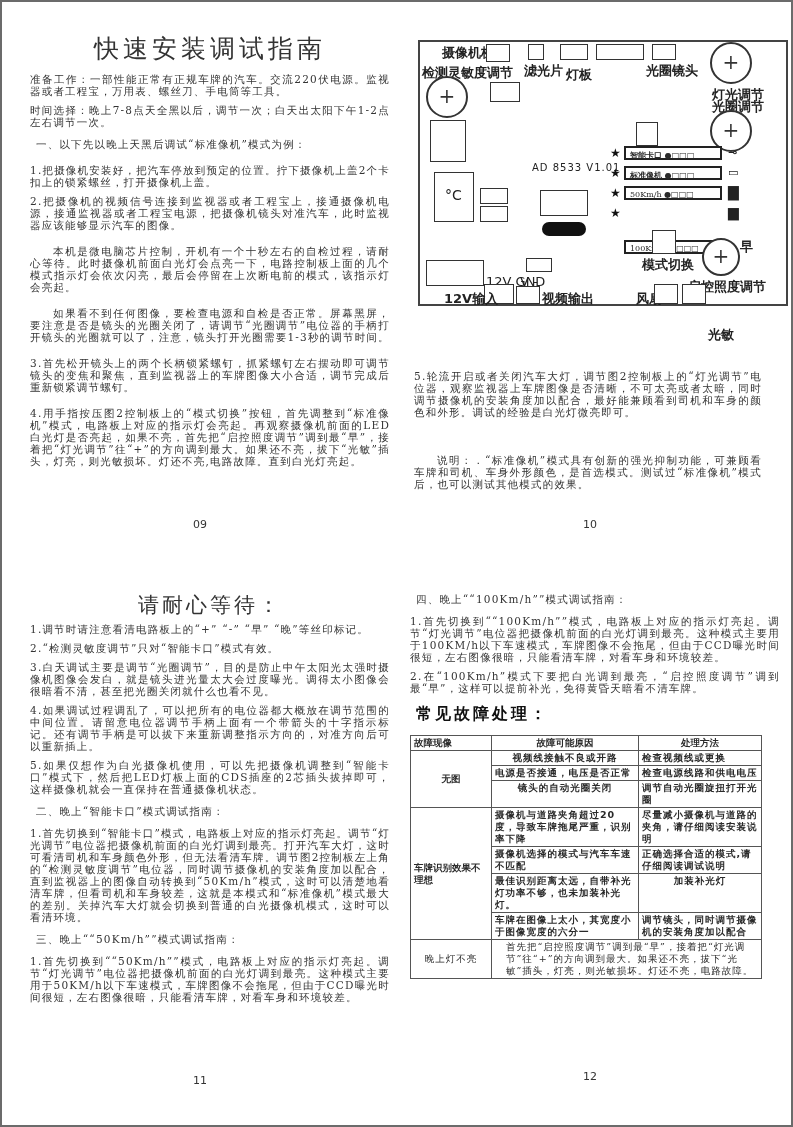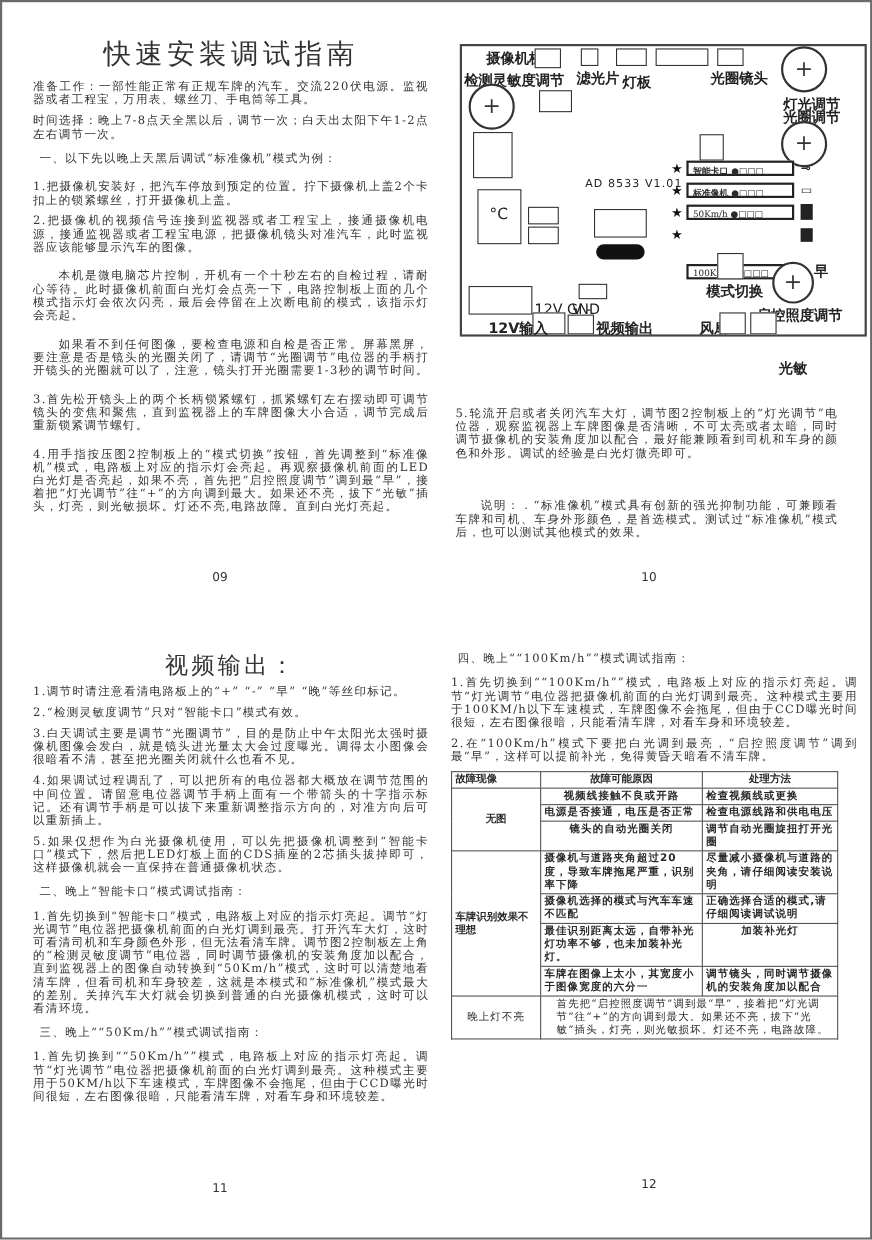--- a/index.html
+++ b/index.html
@@ -123,37 +123,38 @@
     <div class="box" style="left:234px; top:242px; width:22px; height:18px;"></div>
     <div class="box" style="left:262px; top:242px; width:22px; height:18px;"></div>
     <span class="lbl" style="left:288px; top:264px;margin-top:20px;">光敏</span>
   </div>
   <p class="para" style="position:absolute; top:340px; left:4px; width:348px;">5.轮流开启或者关闭汽车大灯，调节图2控制板上的“灯光调节”电位器，观察监视器上车牌图像是否清晰，不可太亮或者太暗，同时调节摄像机的安装角度加以配合，最好能兼顾看到司机和车身的颜色和外形。调试的经验是白光灯微亮即可。</p>
   <p class="para indent" style="position:absolute; top:424px; left:4px; width:348px;">说明：．“标准像机”模式具有创新的强光抑制功能，可兼顾看车牌和司机、车身外形颜色，是首选模式。测试过“标准像机”模式后，也可以测试其他模式的效果。</p>
 </div>
 <div class="pagenum" style="left:575px; top:518px; width:30px;">10</div>
 
 <div class="page p11">
-  <div class="title-mid">视频输出：</div>
+  <div class="title-mid">请耐心等待：</div>
   <p class="para">1.调节时请注意看清电路板上的“+” “-” “早” “晚”等丝印标记。</p>
   <p class="para">2.“检测灵敏度调节”只对“智能卡口”模式有效。</p>
   <p class="para">3.白天调试主要是调节“光圈调节”，目的是防止中午太阳光太强时摄像机图像会发白，就是镜头进光量太大会过度曝光。调得太小图像会很暗看不清，甚至把光圈关闭就什么也看不见。</p>
   <p class="para">4.如果调试过程调乱了，可以把所有的电位器都大概放在调节范围的中间位置。请留意电位器调节手柄上面有一个带箭头的十字指示标记。还有调节手柄是可以拔下来重新调整指示方向的，对准方向后可以重新插上。</p>
   <p class="para">5.如果仅想作为白光摄像机使用，可以先把摄像机调整到“智能卡口”模式下，然后把LED灯板上面的CDS插座的2芯插头拔掉即可，这样摄像机就会一直保持在普通摄像机状态。</p>
   <p class="para section">二、晚上“智能卡口”模式调试指南：</p>
   <p class="para">1.首先切换到“智能卡口”模式，电路板上对应的指示灯亮起。调节“灯光调节”电位器把摄像机前面的白光灯调到最亮。打开汽车大灯，这时可看清司机和车身颜色外形，但无法看清车牌。调节图2控制板左上角的“检测灵敏度调节”电位器，同时调节摄像机的安装角度加以配合，直到监视器上的图像自动转换到“50Km/h”模式，这时可以清楚地看清车牌，但看司机和车身较差，这就是本模式和“标准像机”模式最大的差别。关掉汽车大灯就会切换到普通的白光摄像机模式，这时可以看清环境。</p>
   <p class="para section">三、晚上““50Km/h””模式调试指南：</p>
   <p class="para">1.首先切换到““50Km/h””模式，电路板上对应的指示灯亮起。调节“灯光调节”电位器把摄像机前面的白光灯调到最亮。这种模式主要用于50KM/h以下车速模式，车牌图像不会拖尾，但由于CCD曝光时间很短，左右图像很暗，只能看清车牌，对看车身和环境较差。</p>
 </div>
 <div class="pagenum" style="left:185px; top:1074px; width:30px;">11</div>
 
 <div class="page p12">
   <p class="para section" style="margin-top:8px;">四、晚上““100Km/h””模式调试指南：</p>
   <p class="para">1.首先切换到““100Km/h””模式，电路板上对应的指示灯亮起。调节“灯光调节”电位器把摄像机前面的白光灯调到最亮。这种模式主要用于100KM/h以下车速模式，车牌图像不会拖尾，但由于CCD曝光时间很短，左右图像很暗，只能看清车牌，对看车身和环境较差。</p>
   <p class="para">2.在“100Km/h”模式下要把白光调到最亮，“启控照度调节”调到最“早”，这样可以提前补光，免得黄昏天暗看不清车牌。</p>
+  <div class="fault-title">常见故障处理：</div>
   <table class="fault">
     <tbody>
         <tr>
       <th style="width:74px;">故障现像</th>
       <th style="width:140px;">故障可能原因</th>
       <th>处理方法</th>
     </tr>
     <tr>
       <td class="sym c" rowspan="3">无图</td>
       <td class="b c">视频线接触不良或开路</td>

